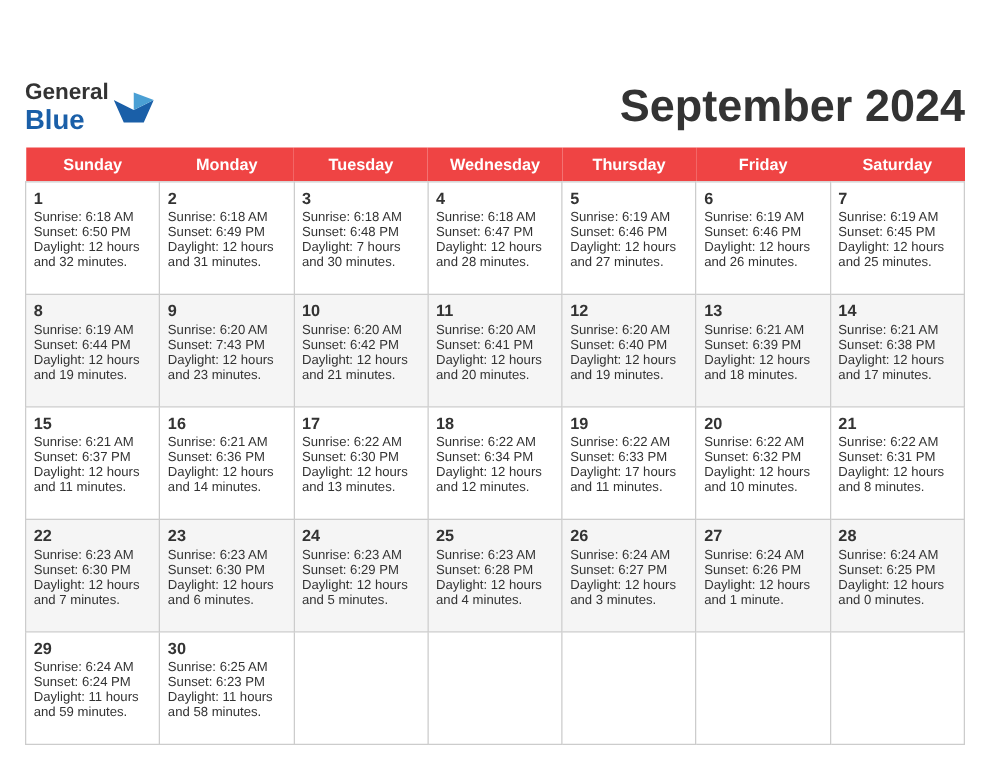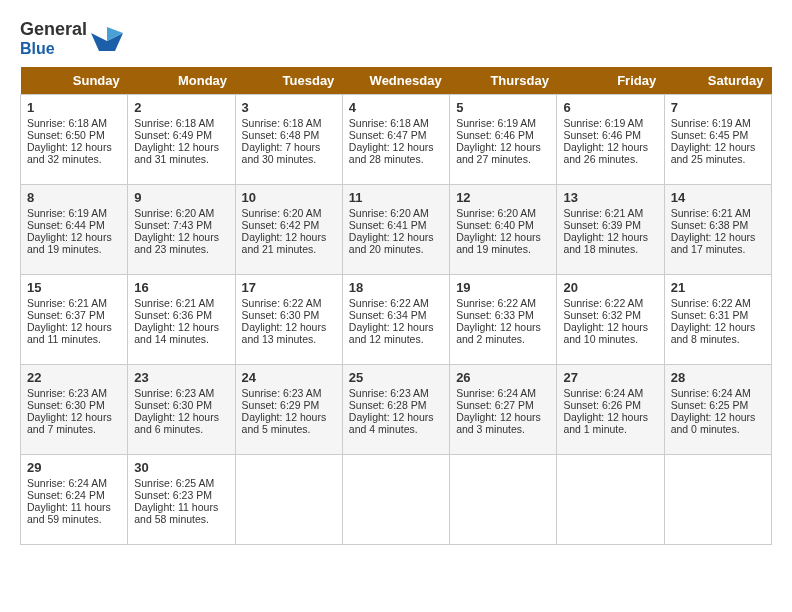--- a/index.html
+++ b/index.html
@@ -8,20 +8,21 @@
       background: #fff;
       width: 792px;
       min-height: 612px;
       padding: 20px;
     }
     .header {
       display: flex;
       justify-content: space-between;
       align-items: flex-start;
       margin-bottom: 10px;
+      margin-top: 44px;
     }
     .logo {
       display: flex;
       align-items: center;
     }
     .logo-text {
       display: flex;
       flex-direction: column;
       line-height: 1.1;
     }
@@ -36,23 +37,23 @@
     .location {
       font-size: 16px;
       color: #555;
     }
     table {
       width: 100%;
       border-collapse: collapse;
       table-layout: fixed;
     }
     th {
-      background-color: #a16207;
+      background-color: #ef4444;
       color: white;
-      text-align: right;
+      text-align: center;
       padding: 6px 8px;
       font-size: 13px;
       font-weight: bold;
     }
     td {
       border: 1px solid #ccc;
       vertical-align: top;
       padding: 5px 6px;
       font-size: 10.5px;
       color: #333;
@@ -71,28 +72,29 @@
     tr:nth-child(even) td { background: #f5f5f5; }
     td.empty-cell { background: #f0f0f0; }
   </style>
 </head>
 <body>
 
 <div class="header">
   <div class="logo">
     <div class="logo-text">
       <span style="font-size:18px;font-weight:bold;color:#333;">General</span>
-      <span style="font-size:16px;font-weight:bold;color:#1a5fa8;">Blue</span>
+      <span style="font-size:22px;font-weight:bold;color:#1a5fa8;">Blue</span>
     </div>
     <svg width="32" height="32" viewBox="0 0 32 32" style="margin-left:4px;">
       <polygon points="8,28 24,28 32,10 16,18 0,10" fill="#1a5fa8"></polygon>
       <polygon points="16,4 32,10 16,18" fill="#4a9fd4"></polygon>
     </svg>
   </div>
   <div class="title-block">
+    <div class="month-title">September 2024</div>
   </div>
 </div>
 
 <table>
   <thead>
     <tr>
       <th>Sunday</th>
       <th>Monday</th>
       <th>Tuesday</th>
       <th>Wednesday</th>
@@ -212,21 +214,21 @@
         <td>
         <span class="day-num">18</span>
         <span>Sunrise: 6:22 AM</span><br>
         <span>Sunset: 6:34 PM</span><br>
         <span>Daylight: 12 hours and 12 minutes.</span>
       </td>
         <td>
         <span class="day-num">19</span>
         <span>Sunrise: 6:22 AM</span><br>
         <span>Sunset: 6:33 PM</span><br>
-        <span>Daylight: 12 hours and 2 minutes.</span>
+        <span>Daylight: 17 hours and 11 minutes.</span>
       </td>
         <td>
         <span class="day-num">20</span>
         <span>Sunrise: 6:22 AM</span><br>
         <span>Sunset: 6:32 PM</span><br>
         <span>Daylight: 12 hours and 10 minutes.</span>
       </td>
         <td>
         <span class="day-num">21</span>
         <span>Sunrise: 6:22 AM</span><br>

